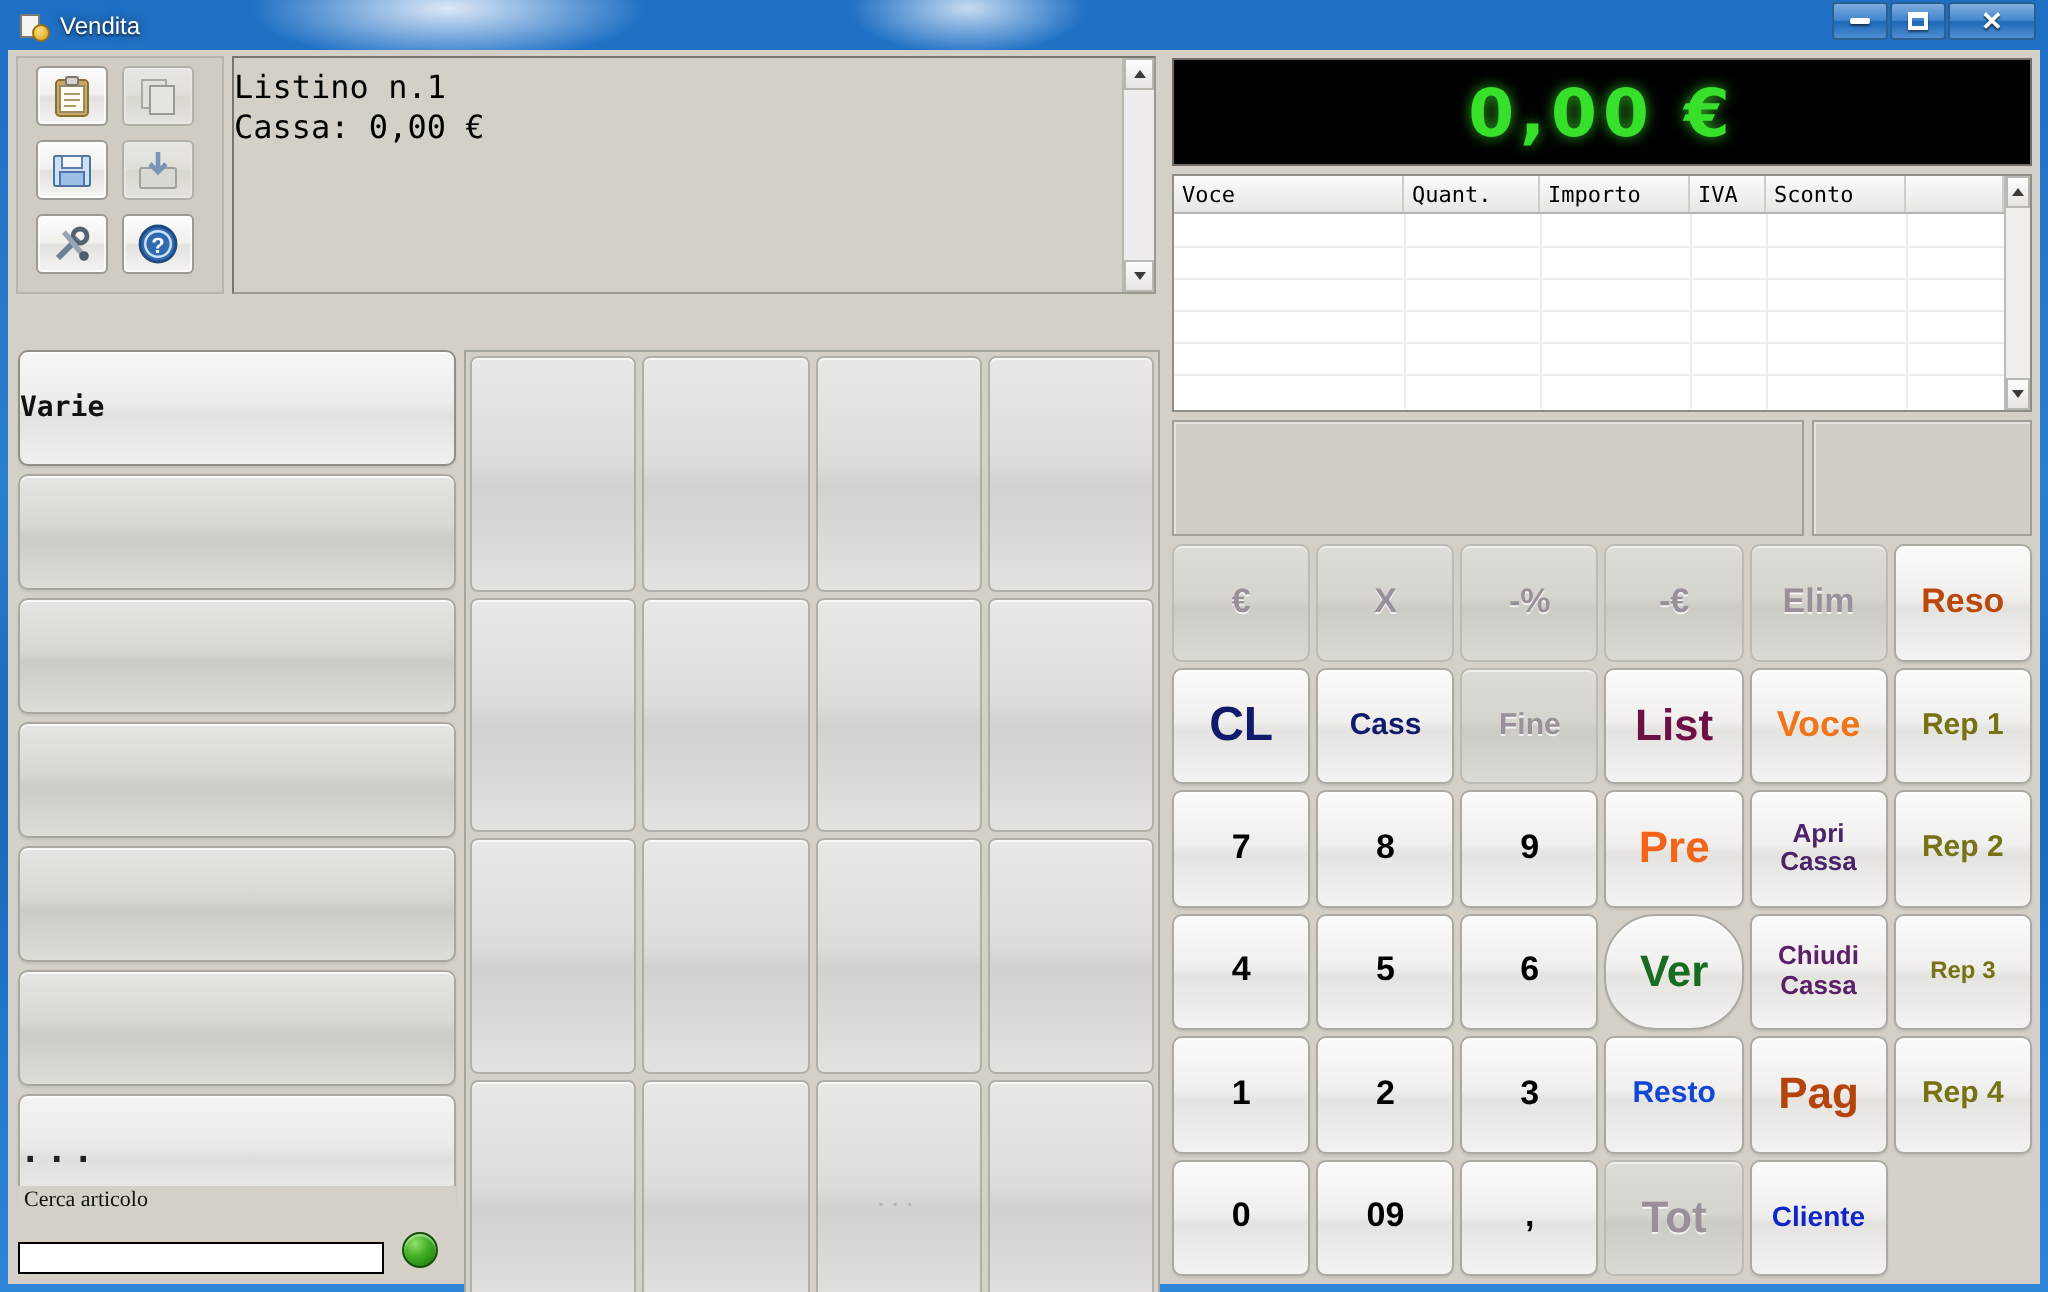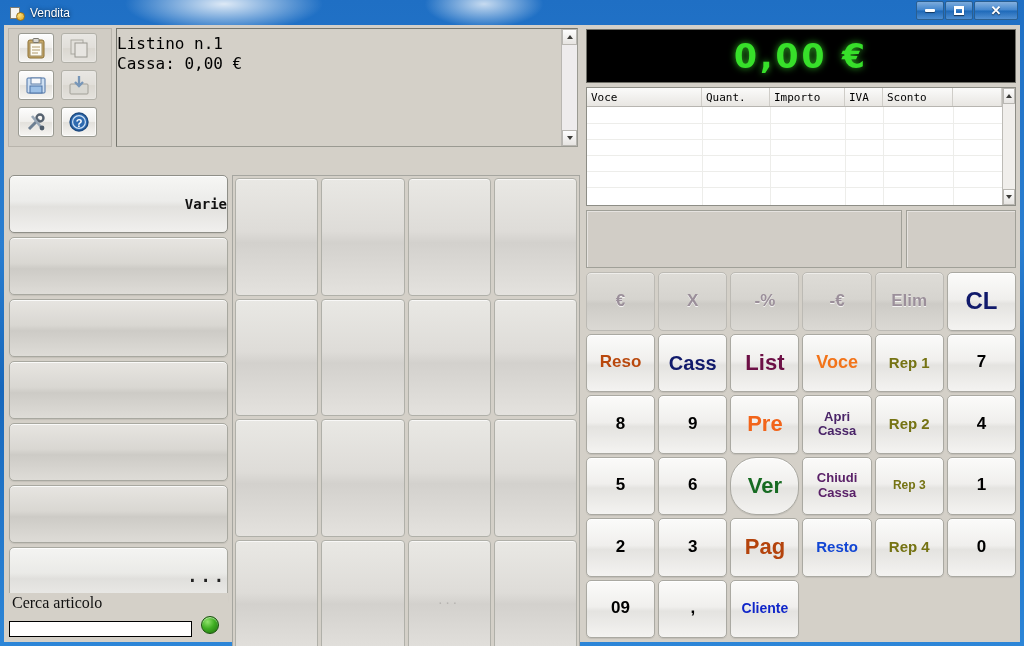--- a/index.html
+++ b/index.html
@@ -205,21 +205,21 @@
     left: 5px; top: 150px;
     width: 219px; height: 430px;
     display: flex; flex-direction: column;
     gap: 4px;
   }
   .cat-btn {
     flex: 1;
     border: 1px solid #a8a8a0;
     border-radius: 5px;
     background: linear-gradient(to bottom, #e7e5e1 0%, #d9d7d2 45%, #cdcbc6 55%, #dedcd7 100%);
-    display: flex; align-items: center; justify-content: flex-end;
+    display: flex; align-items: center; justify-content: flex-start;
     font-family: "DejaVu Sans Mono", "Liberation Mono", monospace;
     font-size: 14px;
     font-weight: bold;
     color: #111;
     position: relative;
     box-shadow: inset 0 1px 0 rgba(255,255,255,.8), 0 1px 1px rgba(0,0,0,.08);
   }
   .cat-btn.active {
     background: linear-gradient(to bottom, #f6f6f4 0%, #ececea 45%, #e2e1de 55%, #f1f0ee 100%);
     border-color: #8f8f88;
@@ -235,21 +235,21 @@
   #search-row {
     position: absolute;
     left: 5px; bottom: 5px;
     width: 219px; height: 44px;
     background: #d4d0c8;
     display: flex;
   }
   #search-left { flex: 1; display: flex; flex-direction: column; }
   #search-label {
     font-family: "Liberation Serif", serif;
-    font-size: 16px;
+    font-size: 11px;
     color: #111;
     padding: 1px 0 2px 3px;
     height: 35px;
   }
   #search-input {
     flex: 1;
     border: 1px solid #000;
     background: #fff;
     font-family: "Liberation Sans", sans-serif;
     font-size: 12px;
@@ -638,28 +638,31 @@
           </div>
           <div class="kbtn disabled">
             <span class="lbl">-%</span>
           </div>
           <div class="kbtn disabled">
             <span class="lbl">-€</span>
           </div>
           <div class="kbtn disabled">
             <span class="lbl">Elim</span>
           </div>
+          <div class="kbtn" style="color: rgb(185, 72, 13);">
+            <span class="lbl">Reso</span>
+          </div>
           <div class="kbtn" style="color: rgb(17, 26, 107); font-size: 24px;">
             <span class="lbl">CL</span>
           </div>
-          <div class="kbtn" style="color: rgb(185, 72, 13);">
-            <span class="lbl">Reso</span>
-          </div>
-          <div class="kbtn" style="color: rgb(17, 26, 107); font-size: 20px;">
+          <div class="kbtn" style="color: rgb(17, 26, 107); font-size: 15px;">
             <span class="lbl">Cass</span>
+          </div>
+          <div class="kbtn disabled" style="font-size: 15px;">
+            <span class="lbl">Fine</span>
           </div>
           <div class="kbtn" style="color: rgb(109, 16, 70); font-size: 22px;">
             <span class="lbl">List</span>
           </div>
           <div class="kbtn" style="color: rgb(242, 116, 26); font-size: 18px;">
             <span class="lbl">Voce</span>
           </div>
           <div class="kbtn" style="color: rgb(117, 115, 19); font-size: 15px;">
             <span class="lbl">Rep 1</span>
           </div>
@@ -701,38 +704,41 @@
           </div>
           <div class="kbtn" style="color: rgb(0, 0, 0);">
             <span class="lbl">1</span>
           </div>
           <div class="kbtn" style="color: rgb(0, 0, 0);">
             <span class="lbl">2</span>
           </div>
           <div class="kbtn" style="color: rgb(0, 0, 0);">
             <span class="lbl">3</span>
           </div>
+          <div class="kbtn" style="color: rgb(18, 70, 212); font-size: 15px;">
+            <span class="lbl">Resto</span>
+          </div>
           <div class="kbtn" style="color: rgb(180, 67, 12); font-size: 22px;">
             <span class="lbl">Pag</span>
           </div>
-          <div class="kbtn" style="color: rgb(18, 70, 212); font-size: 15px;">
-            <span class="lbl">Resto</span>
-          </div>
           <div class="kbtn" style="color: rgb(117, 115, 19); font-size: 15px;">
             <span class="lbl">Rep 4</span>
           </div>
           <div class="kbtn" style="color: rgb(0, 0, 0);">
             <span class="lbl">0</span>
           </div>
           <div class="kbtn" style="color: rgb(0, 0, 0);">
             <span class="lbl">09</span>
           </div>
           <div class="kbtn" style="color: rgb(0, 0, 0);">
             <span class="lbl">,</span>
           </div>
+          <div class="kbtn disabled" style="font-size: 22px;">
+            <span class="lbl">Tot</span>
+          </div>
           <div class="kbtn" style="color: rgb(16, 38, 201); font-size: 14px;">
             <span class="lbl">Cliente</span>
           </div>
         </div>
     </div>
 
   </div>
 </div>
 
 </body></html>

